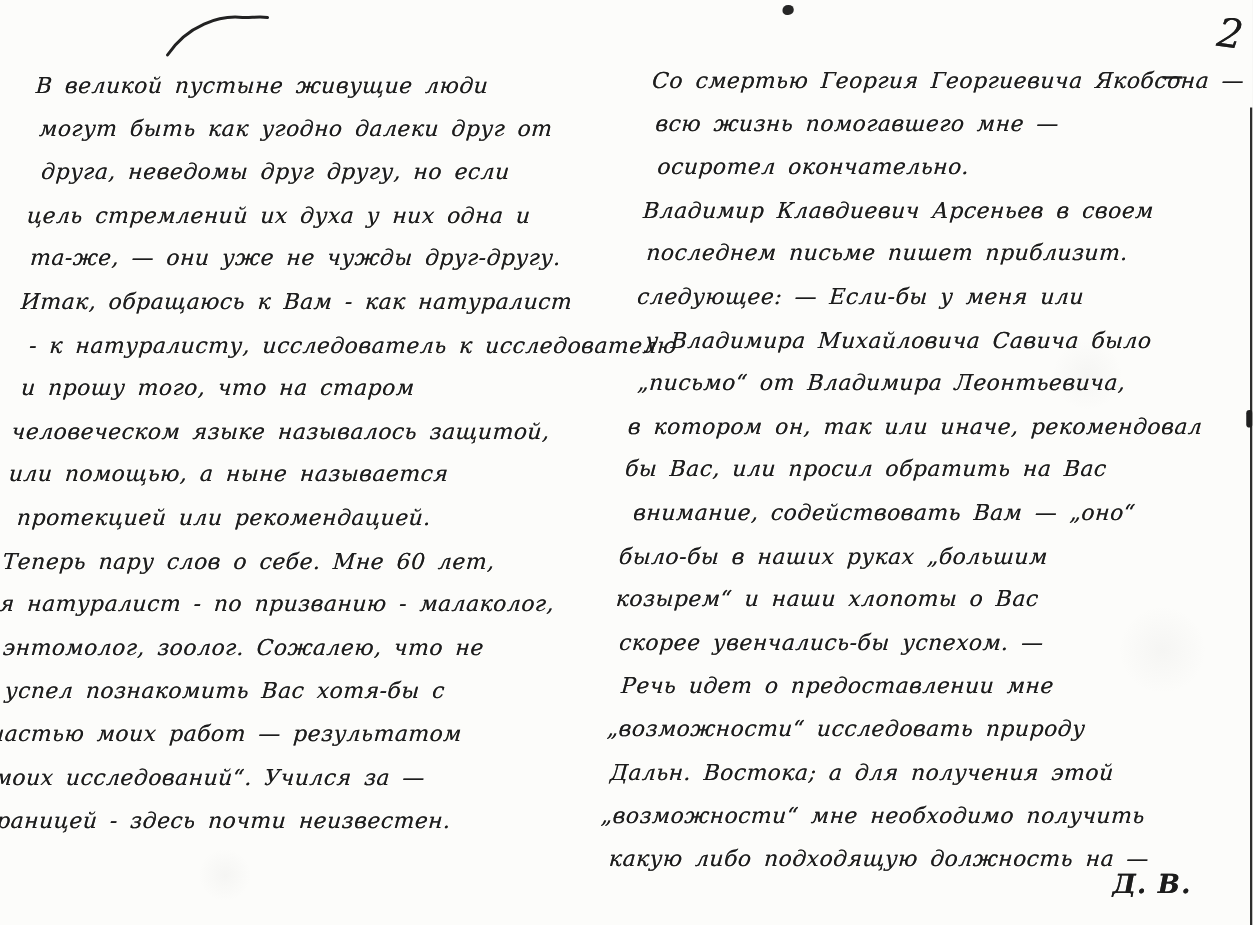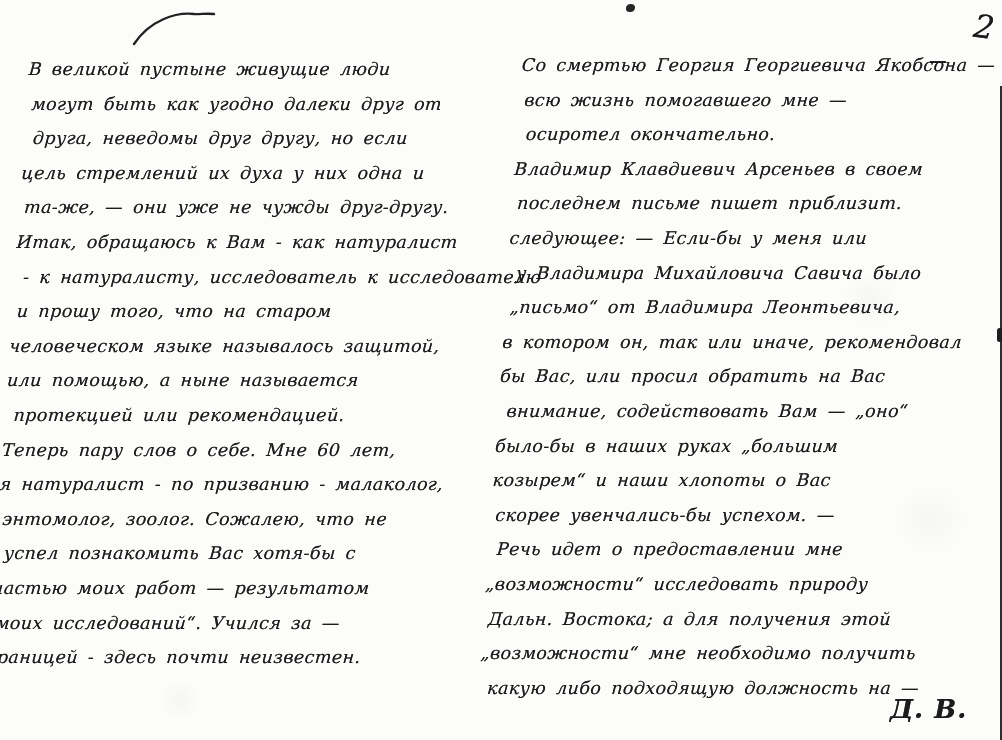--- a/index.html
+++ b/index.html
@@ -50,21 +50,21 @@
     font-style:italic;
     font-size:32px;
     transform:rotate(8deg);
     text-shadow:0 0 0.5px rgba(20,20,20,0.8);
   }
   .catchword{
     position:absolute;
     left:890px; top:694px;
     font-style:italic;
     font-weight:bold;
-    font-size:26px;
+    font-size:21px;
     letter-spacing:1px;
     text-shadow:0 0 0.5px rgba(20,20,20,0.8);
   }
   .stroke-mark{
     position:absolute;
     left:128px; top:4px;
     width:95px; height:46px;
   }
   .ink-dot{
     position:absolute;

